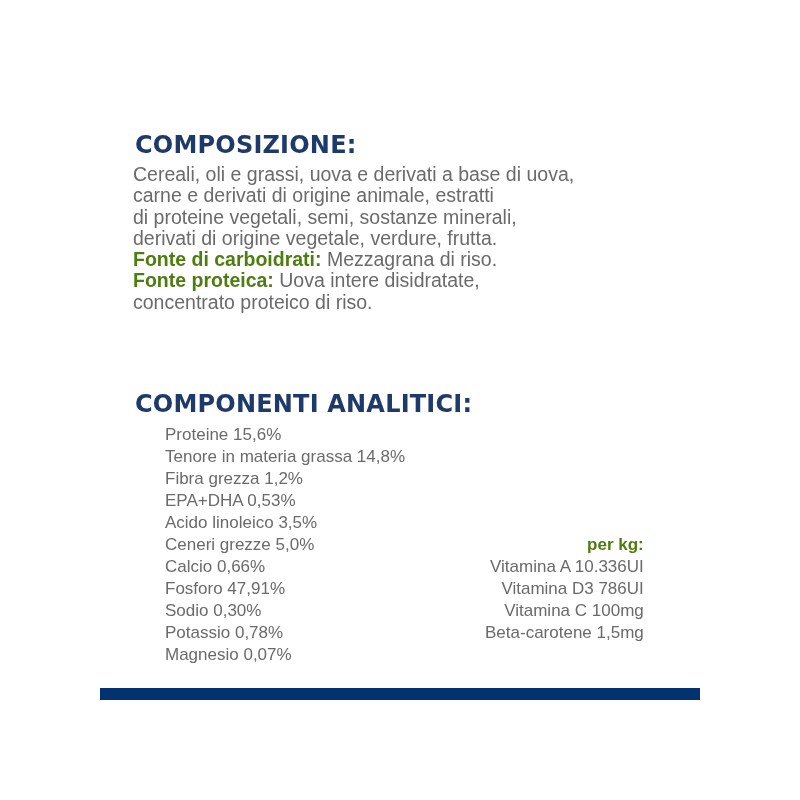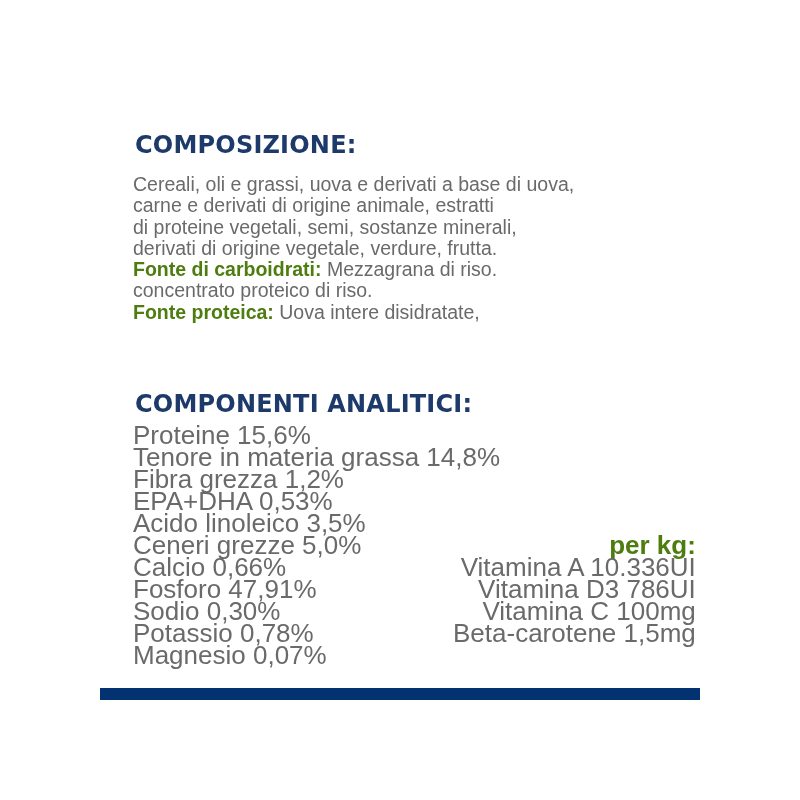--- a/index.html
+++ b/index.html
@@ -12,40 +12,40 @@
       font-family: "DejaVu Sans", "Liberation Sans", sans-serif;
       font-weight: bold; color: #1d3a6b; font-size: 24px; letter-spacing: 0.2px; text-align: right;
     }
     .para {
       position: absolute; left: 133px; color: #6a6a6a;
       font-size: 19.5px; line-height: 21.3px;
     }
     .para div { white-space: nowrap; }
     .bold { font-weight: bold; color: #4d7c0f; }
     .list {
-      position: absolute; color: #6a6a6a; font-size: 26px; line-height: 22px;
+      position: absolute; color: #6a6a6a; font-size: 17px; line-height: 22px; margin-left: 32px;
     }
     .list div { white-space: nowrap; }
     .bar {
       position: absolute; left: 100px; top: 688px; width: 600px; height: 12px; background: #033270;
     }
   </style>
 </head>
 <body>
 
 <h2 class="heading" style="top:131px;">COMPOSIZIONE:</h2>
 
-<div class="para" style="top:174px;">
+<div class="para" style="top:164px;">
   <div>Cereali, oli e grassi, uova e derivati a base di uova,</div>
   <div>carne e derivati di origine animale, estratti</div>
   <div>di proteine vegetali, semi, sostanze minerali,</div>
   <div>derivati di origine vegetale, verdure, frutta.</div>
   <div><span class="bold">Fonte di carboidrati:</span><span> Mezzagrana di riso.</span></div>
+  <div><span class="bold">Fonte proteica:</span><span> Uova intere disidratate,</span></div>
   <div>concentrato proteico di riso.</div>
-  <div><span class="bold">Fonte proteica:</span><span> Uova intere disidratate,</span></div>
 </div>
 
 <h2 class="heading" style="top:390px;">COMPONENTI ANALITICI:</h2>
 
 <div class="list" style="left:133px; top:424px;">
   <div>Proteine 15,6%</div>
   <div>Tenore in materia grassa 14,8%</div>
   <div>Fibra grezza 1,2%</div>
   <div>EPA+DHA 0,53%</div>
   <div>Acido linoleico 3,5%</div>

